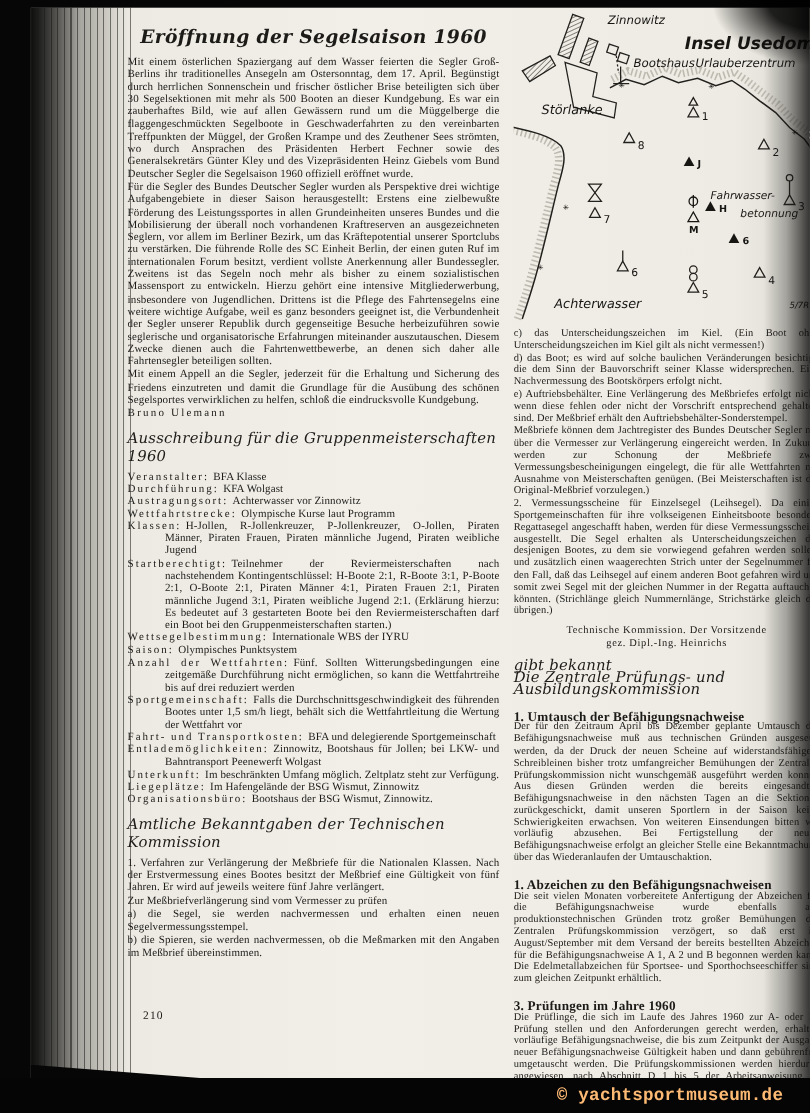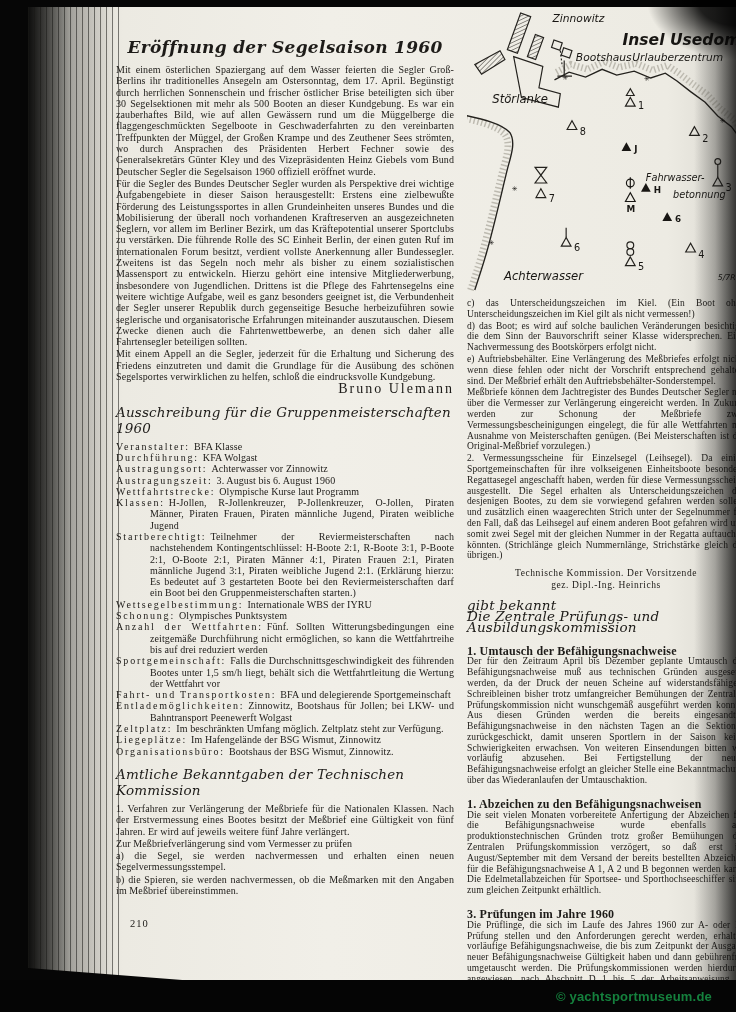--- a/index.html
+++ b/index.html
@@ -31,37 +31,37 @@
   .bottom-wedge{
     position:absolute;left:28px;bottom:30px;width:180px;height:14px;background:#060606;
     clip-path:polygon(0 0,100% 100%,0 100%);
   }
   
   .watermark-bar{
     position:absolute;left:0;right:0;bottom:0;height:32px;background:#050505;
     display:flex;align-items:center;justify-content:flex-end;padding-right:24px;box-sizing:border-box;
   }
   .watermark{
-    color:#15803d;font-family:Liberation Sans, sans-serif;font-weight:bold;font-size:13px;letter-spacing:.2px;
-  }
-  
-  .col-left{position:absolute;left:116px;top:37px;width:338px;}
+    color:#fdba74;font-family:Liberation Mono, monospace;font-weight:bold;font-size:16px;letter-spacing:.2px;
+  }
+  
+  .col-left{position:absolute;left:116px;top:24px;width:338px;}
   .col-right{position:absolute;left:467px;top:2px;width:278px;}
   .body-text{font-size:10px;line-height:11.3px;text-align:justify;letter-spacing:.1px;}
   .col-right .body-text{font-size:9.5px;line-height:10.8px;}
   p.para{margin:0 0 1px 0;}
   .h1{
     font-family:"DejaVu Serif", serif;font-style:italic;font-weight:600;font-size:17px;
     text-align:center;margin:0 0 7px 0;letter-spacing:.3px;
   }
   .h2{
     font-family:"DejaVu Serif", serif;font-style:italic;font-weight:500;font-size:13.5px;
     text-align:left;margin:9px 0 5px 0;letter-spacing:.2px;
   }
-  .byline{text-align:right;letter-spacing:2px;font-size:14px;margin:1px 0 0 0;}
+  .byline{letter-spacing:2px;font-size:10px;margin:1px 0 0 0;}
   .spec{padding-left:34px;text-indent:-34px;margin:0;}
   .term{letter-spacing:1.8px;margin-right:4px;}
   .sec-head{font-weight:bold;font-size:12px;margin:13px 0 0 0;letter-spacing:.2px;}
   .sig{text-align:center;font-size:9.5px;line-height:12px;margin-top:6px;letter-spacing:.6px;}
   .pagenum{position:absolute;left:130px;top:918px;font-size:10.5px;letter-spacing:1px;}
   
   .map-wrap{width:278px;height:292px;margin-bottom:4px;}
   svg text{font-family:"DejaVu Sans", sans-serif;fill:#181613;}
   .mlbl{font-style:italic;}
 </style>
@@ -78,31 +78,30 @@
     <p class="para">Für die Segler des Bundes Deutscher Segler wurden als Perspektive drei wichtige Aufgabengebiete in dieser Saison herausgestellt: Erstens eine zielbewußte Förderung des Leistungssportes in allen Grundeinheiten unseres Bundes und die Mobilisierung der überall noch vorhandenen Kraftreserven an ausgezeichneten Seglern, vor allem im Berliner Bezirk, um das Kräftepotential unserer Sportclubs zu verstärken. Die führende Rolle des SC Einheit Berlin, der einen guten Ruf im internationalen Forum besitzt, verdient vollste Anerkennung aller Bundessegler. Zweitens ist das Segeln noch mehr als bisher zu einem sozialistischen Massensport zu entwickeln. Hierzu gehört eine intensive Mitgliederwerbung, insbesondere von Jugendlichen. Drittens ist die Pflege des Fahrtensegelns eine weitere wichtige Aufgabe, weil es ganz besonders geeignet ist, die Verbundenheit der Segler unserer Republik durch gegenseitige Besuche herbeizuführen sowie seglerische und organisatorische Erfahrungen miteinander auszutauschen. Diesem Zwecke dienen auch die Fahrtenwettbewerbe, an denen sich daher alle Fahrtensegler beteiligen sollten.</p>
     <p class="para">Mit einem Appell an die Segler, jederzeit für die Erhaltung und Sicherung des Friedens einzutreten und damit die Grundlage für die Ausübung des schönen Segelsportes verwirklichen zu helfen, schloß die eindrucksvolle Kundgebung.</p>
     <p class="byline">Bruno Ulemann</p>
   </div>
 
   <div class="h2">Ausschreibung für die Gruppenmeisterschaften 1960</div>
   <div class="body-text">
     <div class="spec"><span class="term">Veranstalter:</span><span>BFA Klasse</span></div>
     <div class="spec"><span class="term">Durchführung:</span><span>KFA Wolgast</span></div>
     <div class="spec"><span class="term">Austragungsort:</span><span>Achterwasser vor Zinnowitz</span></div>
-    <div class="spec"><span class="term">Austragungszeit:</span><span>3. August bis 6. August 1960</span></div>
     <div class="spec"><span class="term">Wettfahrtstrecke:</span><span>Olympische Kurse laut Programm</span></div>
     <div class="spec"><span class="term">Klassen:</span><span>H-Jollen, R-Jollenkreuzer, P-Jollenkreuzer, O-Jollen, Piraten Männer, Piraten Frauen, Piraten männliche Jugend, Piraten weibliche Jugend</span></div>
     <div class="spec"><span class="term">Startberechtigt:</span><span>Teilnehmer der Reviermeisterschaften nach nachstehendem Kontingentschlüssel: H-Boote 2:1, R-Boote 3:1, P-Boote 2:1, O-Boote 2:1, Piraten Männer 4:1, Piraten Frauen 2:1, Piraten männliche Jugend 3:1, Piraten weibliche Jugend 2:1. (Erklärung hierzu: Es bedeutet auf 3 gestarteten Boote bei den Reviermeisterschaften darf ein Boot bei den Gruppenmeisterschaften starten.)</span></div>
     <div class="spec"><span class="term">Wettsegelbestimmung:</span><span>Internationale WBS der IYRU</span></div>
-    <div class="spec"><span class="term">Schonung:</span><span>Olympisches Punktsystem</span></div>
+    <div class="spec"><span class="term">Saison:</span><span>Olympisches Punktsystem</span></div>
     <div class="spec"><span class="term">Anzahl der Wettfahrten:</span><span>Fünf. Sollten Witterungsbedingungen eine zeitgemäße Durchführung nicht ermöglichen, so kann die Wettfahrtreihe bis auf drei reduziert werden</span></div>
     <div class="spec"><span class="term">Sportgemeinschaft:</span><span>Falls die Durchschnittsgeschwindigkeit des führenden Bootes unter 1,5 sm/h liegt, behält sich die Wettfahrtleitung die Wertung der Wettfahrt vor</span></div>
     <div class="spec"><span class="term">Fahrt- und Transportkosten:</span><span>BFA und delegierende Sportgemeinschaft</span></div>
     <div class="spec"><span class="term">Entlademöglichkeiten:</span><span>Zinnowitz, Bootshaus für Jollen; bei LKW- und Bahntransport Peenewerft Wolgast</span></div>
-    <div class="spec"><span class="term">Zeltplatz:</span><span>Im beschränkten Umfang möglich. Zeltplatz steht zur Verfügung.</span></div>
+    <div class="spec"><span class="term">Unterkunft:</span><span>Im beschränkten Umfang möglich. Zeltplatz steht zur Verfügung.</span></div>
     <div class="spec"><span class="term">Liegeplätze:</span><span>Im Hafengelände der BSG Wismut, Zinnowitz</span></div>
     <div class="spec"><span class="term">Organisationsbüro:</span><span>Bootshaus der BSG Wismut, Zinnowitz.</span></div>
   </div>
 
   <div class="h2">Amtliche Bekanntgaben der Technischen Kommission</div>
   <div class="body-text">
     <p class="para">1. Verfahren zur Verlängerung der Meßbriefe für die Nationalen Klassen. Nach der Erstvermessung eines Bootes besitzt der Meßbrief eine Gültigkeit von fünf Jahren. Er wird auf jeweils weitere fünf Jahre verlängert.</p>
     <p class="para">Zur Meßbriefverlängerung sind vom Vermesser zu prüfen</p>
     <p class="para">a) die Segel, sie werden nachvermessen und erhalten einen neuen Segelvermessungsstempel.</p>
     <p class="para">b) die Spieren, sie werden nachvermessen, ob die Meßmarken mit den Angaben im Meßbrief übereinstimmen.</p>

